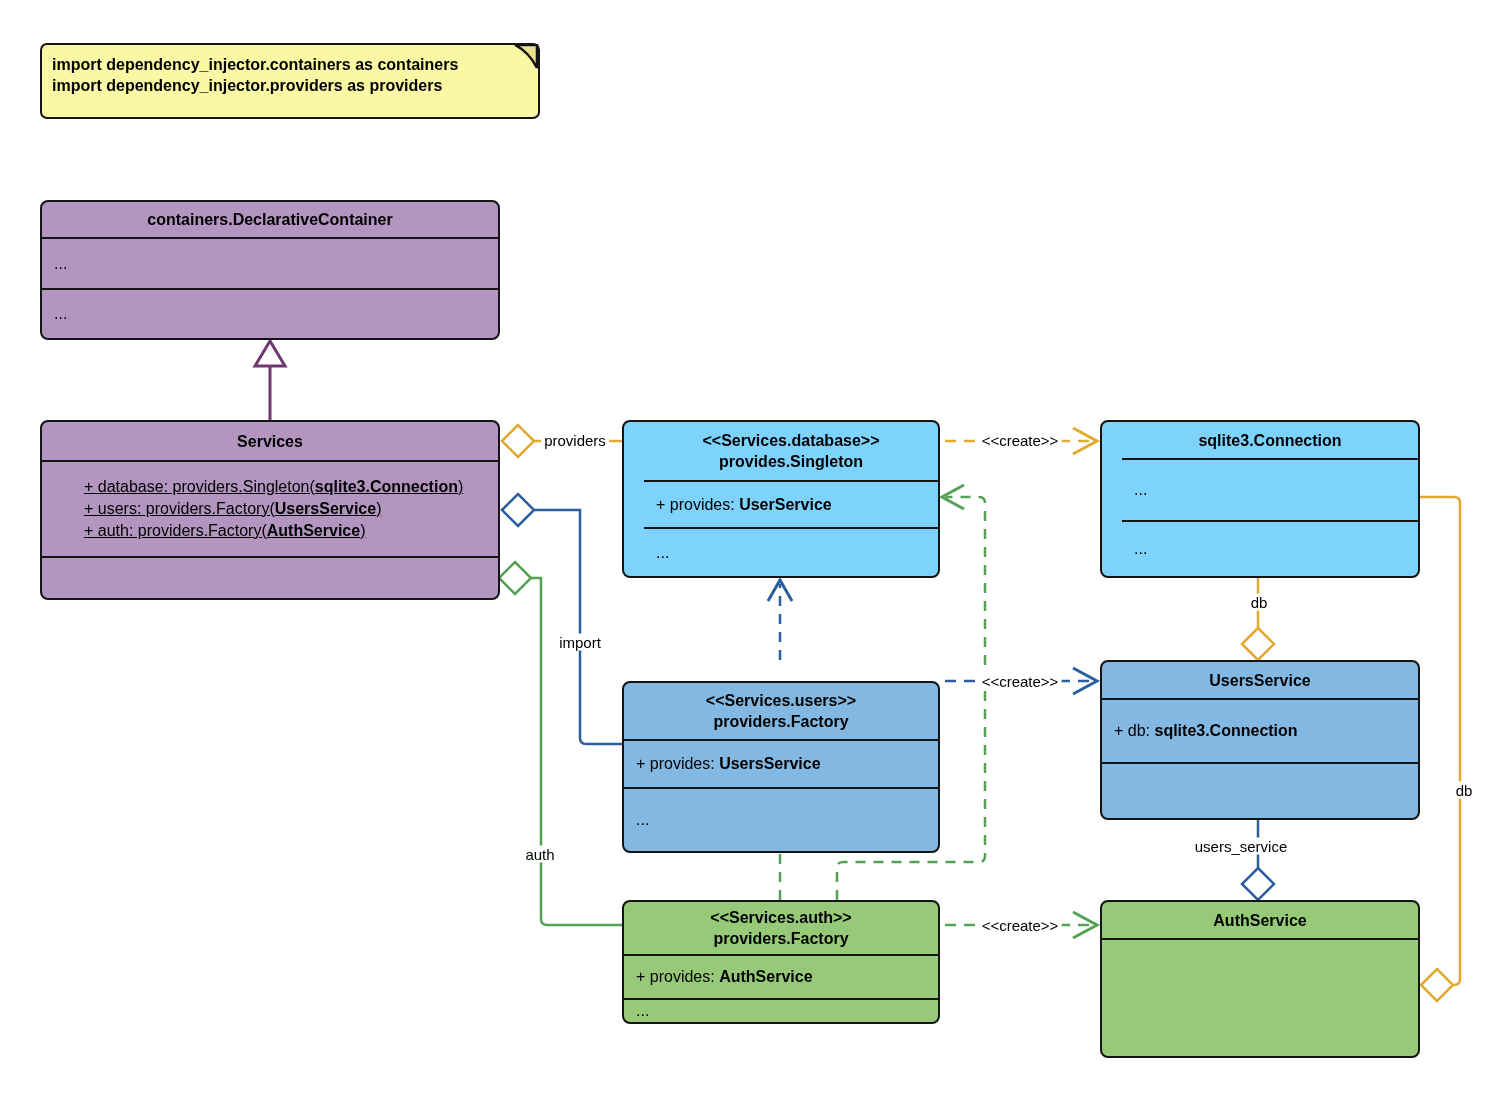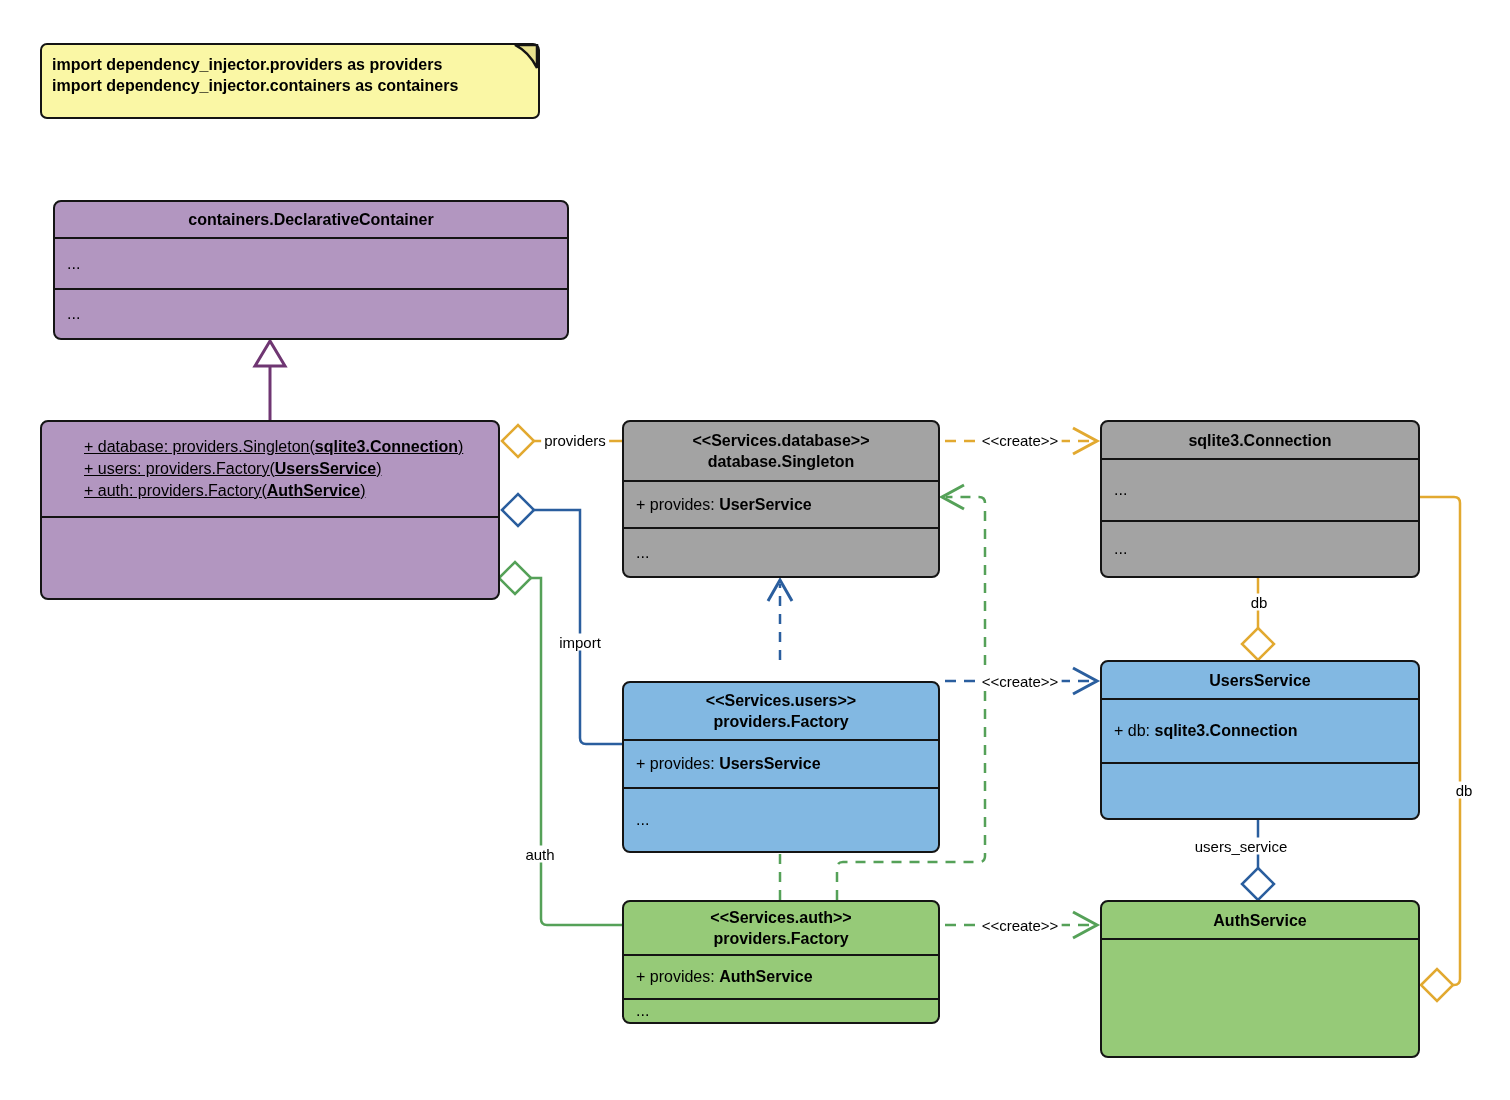--- a/index.html
+++ b/index.html
@@ -6,21 +6,21 @@
   #canvas{
     position:relative;width:1510px;height:1100px;background:#ffffff;overflow:hidden;
     font-family:"Liberation Sans","DejaVu Sans",sans-serif;color:#000;
   }
   svg.wires{position:absolute;left:0;top:0;z-index:1;}
   .box{
     position:absolute;z-index:2;border:2.5px solid #141414;border-radius:8px;
     box-sizing:border-box;display:flex;flex-direction:column;overflow:hidden;
   }
   .purple{background:#b296c0;}
-  .yellow{background:#a3a3a3;}
+  .yellow{background:#7dd3fc;padding-left:20px;}
   .blue{background:#82b8e2;}
   .green{background:#96ca78;}
   .sec{
     box-sizing:border-box;border-bottom:2.5px solid #141414;
     display:flex;align-items:center;padding:0 12px;font-size:16px;line-height:22px;
   }
   .sec:last-child{border-bottom:none;flex:1;}
   .title{flex-direction:column;justify-content:center;font-weight:bold;text-align:center;padding:0 4px;line-height:21px;}
   .attrs{flex-direction:column;align-items:flex-start;justify-content:center;padding-left:42px;}
   .attrs .line{white-space:nowrap;}
@@ -81,43 +81,44 @@
     <polygon points="1421,985 1437,969 1453,985 1437,1001" fill="#ffffff" stroke="#e2a930" stroke-width="2.5"></polygon>
 
     <path d="M1258 820 V869" stroke="#2a5e9e" stroke-width="2.5" fill="none"></path>
     <polygon points="1258,868 1274,884 1258,900 1242,884" fill="#ffffff" stroke="#2a5e9e" stroke-width="2.5"></polygon>
   </svg>
 
   <div class="note">
     <svg class="fold" width="26" height="26">
       <path d="M2 1 Q16 8 24 24 L24 1 Z" fill="#e9e28e" stroke="#141414" stroke-width="2.5"></path>
     </svg>
+    <div>import dependency_injector.containers as containers</div>
     <div>import dependency_injector.providers as providers</div>
-    <div>import dependency_injector.containers as containers</div>
   </div>
 
-  <div class="box purple" style="left:53px;top:200px;width:516px;height:140px;justify-content:center;">
+  <div class="box purple" style="left:40px;top:200px;width:460px;height:140px;justify-content:center;">
     <div class="sec title" style="height:37px;">containers.DeclarativeContainer</div>
     <div class="sec" style="height:51px;">...</div>
     <div class="sec">...</div>
   </div>
 
   <div class="box purple" style="left:40px;top:420px;width:460px;height:180px;">
+    <div class="sec title" style="height:40px;">Services</div>
     <div class="sec attrs" style="height:96px;">
       <div class="line u"><span>+ database: providers.Singleton(</span><b>sqlite3.Connection</b><span>)</span></div>
       <div class="line u"><span>+ users: providers.Factory(</span><b>UsersService</b><span>)</span></div>
       <div class="line u"><span>+ auth: providers.Factory(</span><b>AuthService</b><span>)</span></div>
     </div>
     <div class="sec"></div>
   </div>
 
   <div class="box yellow" style="left:622px;top:420px;width:318px;height:158px;">
     <div class="sec title" style="height:60px;">
       <div>&lt;&lt;Services.database&gt;&gt;</div>
-      <div>database.Singleton</div>
+      <div>provides.Singleton</div>
     </div>
     <div class="sec" style="height:47px;">
       <span style="white-space:pre;">+ provides: </span>
         <b>UserService</b>
         <span></span>
     </div>
     <div class="sec">...</div>
   </div>
 
   <div class="box yellow" style="left:1100px;top:420px;width:320px;height:158px;">

